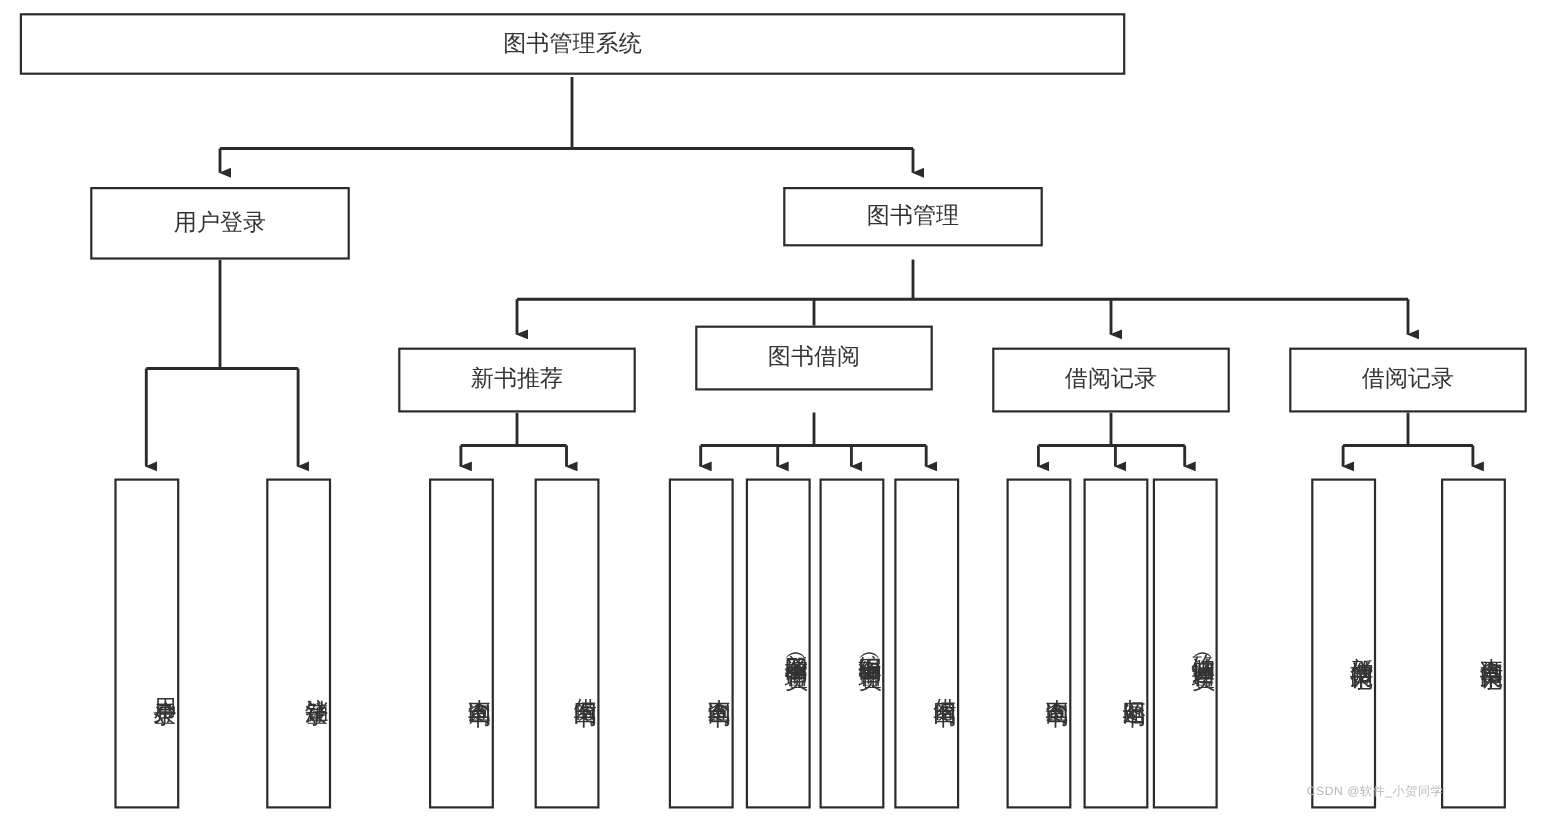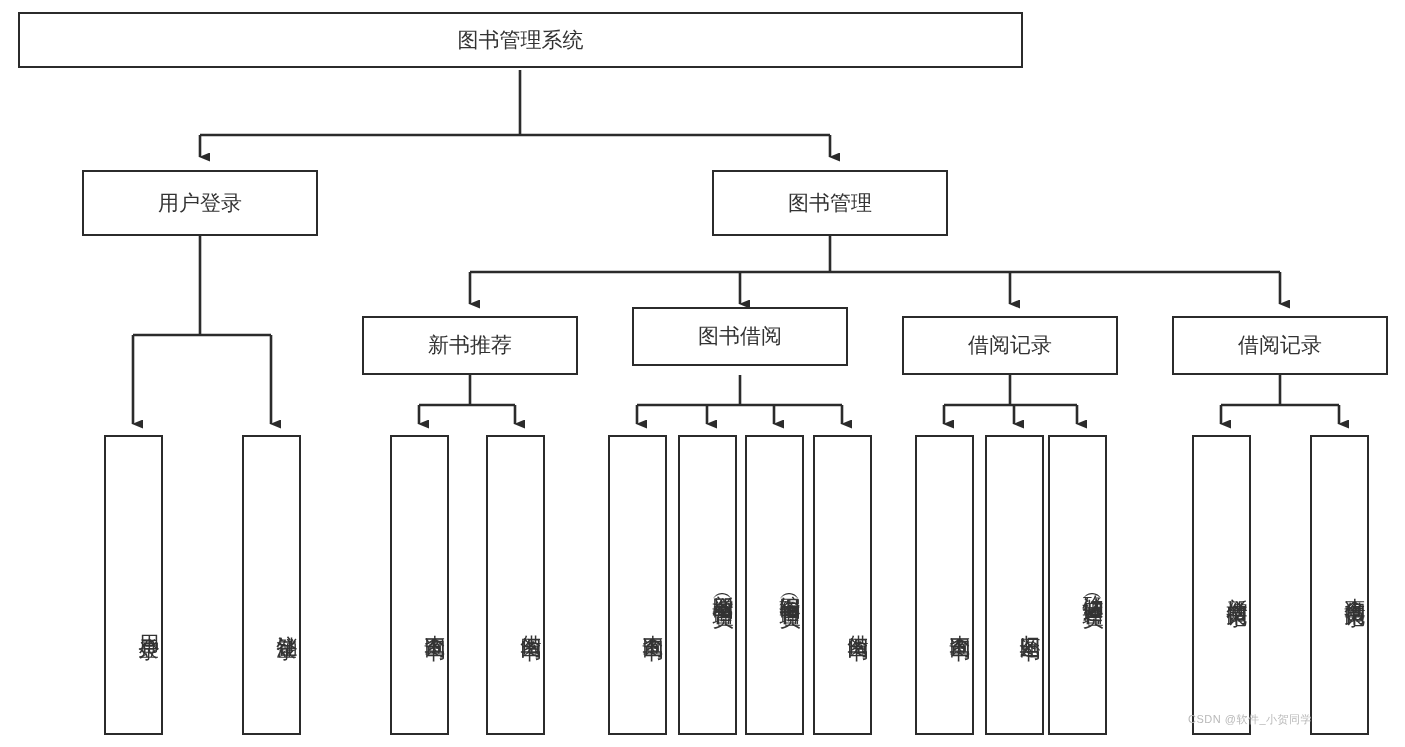--- a/index.html
+++ b/index.html
@@ -121,28 +121,28 @@
     </g>
   </svg>
 
   <div class="node h" style="left:18px; top:12px; width:1005px; height:56px;">
     <span>图书管理系统</span>
   </div>
 
   <div class="node h" style="left:82px; top:170px; width:236px; height:66px;">
     <span>用户登录</span>
   </div>
-  <div class="node h" style="left:712px; top:170px; width:236px; height:66px;">
+  <div class="node h" style="left:712px; top:170px; width:236px; height:54px;">
     <span>图书管理</span>
   </div>
 
   <div class="node h" style="left:362px; top:316px; width:216px; height:59px;">
     <span>新书推荐</span>
   </div>
-  <div class="node h" style="left:632px; top:307px; width:216px; height:59px;">
+  <div class="node h" style="left:632px; top:296px; width:216px; height:59px;">
     <span>图书借阅</span>
   </div>
   <div class="node h" style="left:902px; top:316px; width:216px; height:59px;">
     <span>借阅记录</span>
   </div>
   <div class="node h" style="left:1172px; top:316px; width:216px; height:59px;">
     <span>借阅记录</span>
   </div>
 
   <div class="node v center" style="left:104px; top:435px; width:59px; height:300px;">

